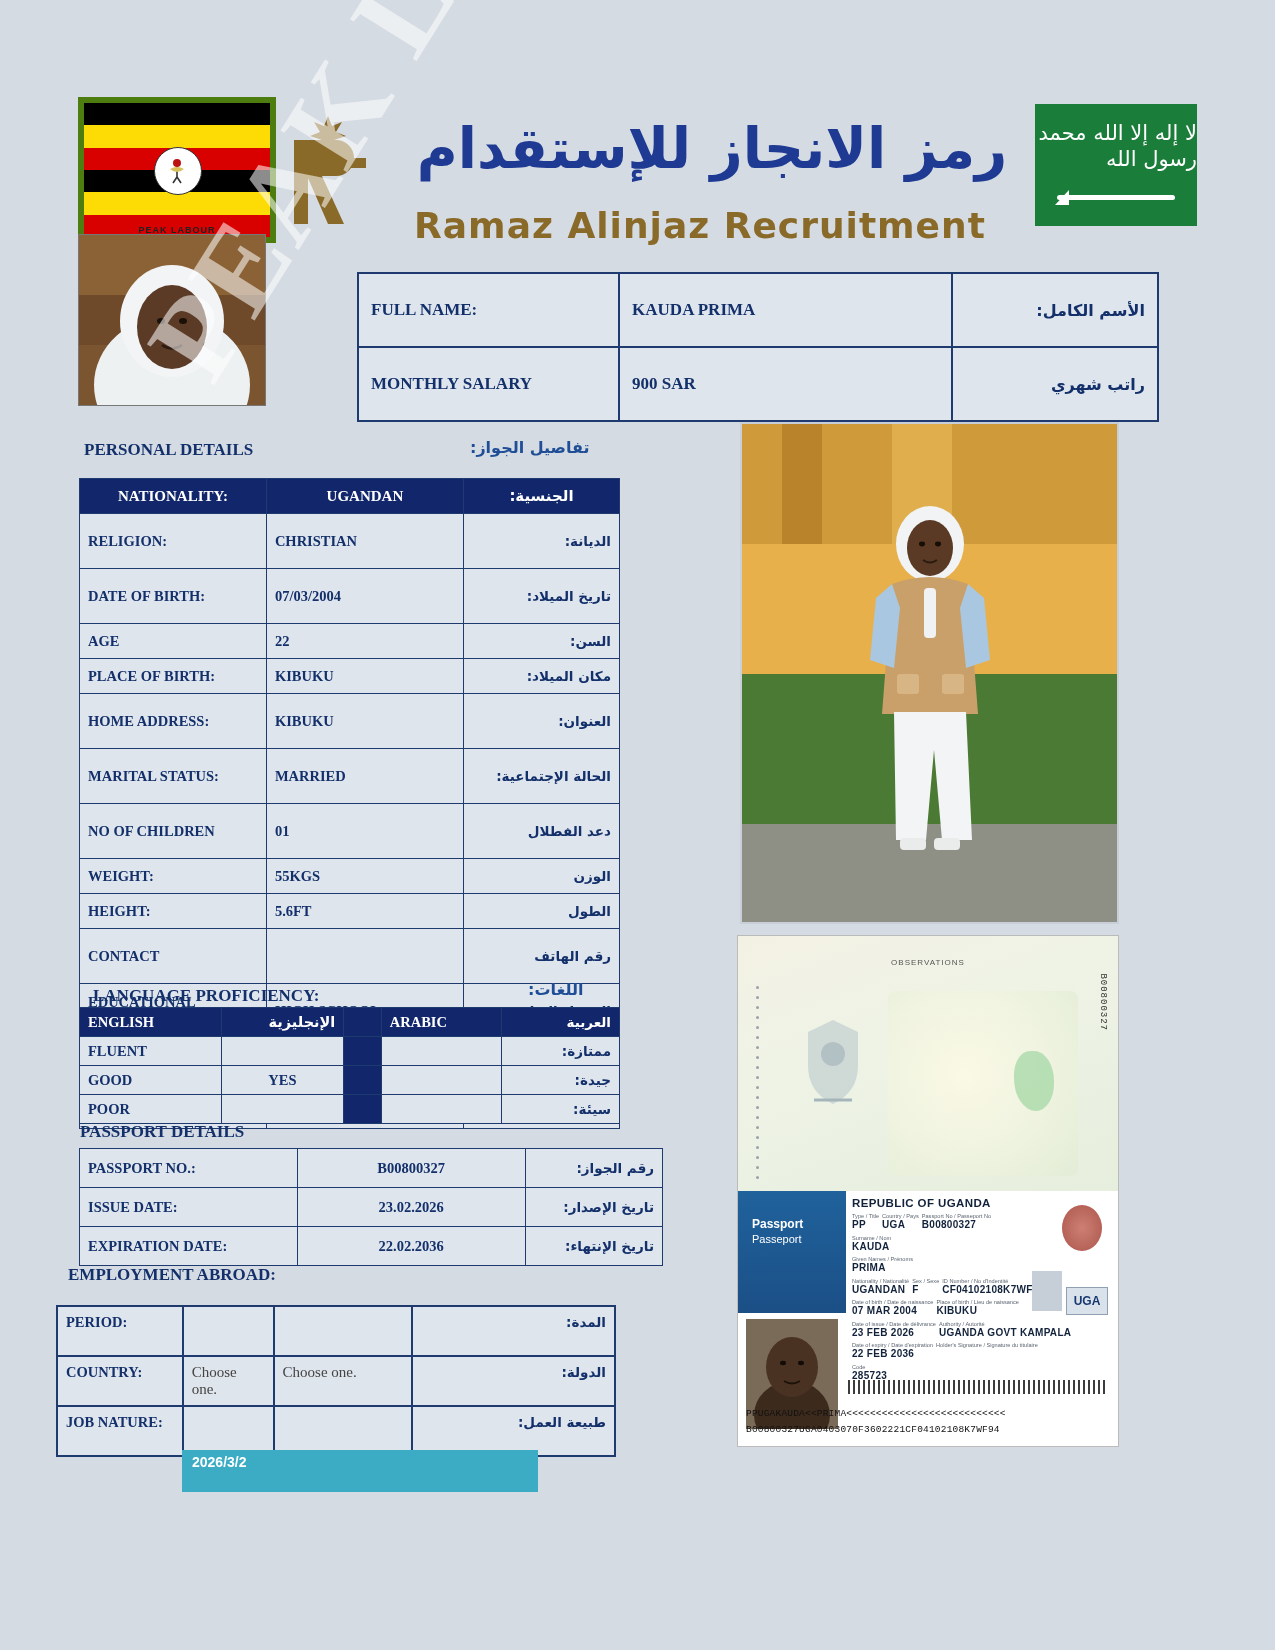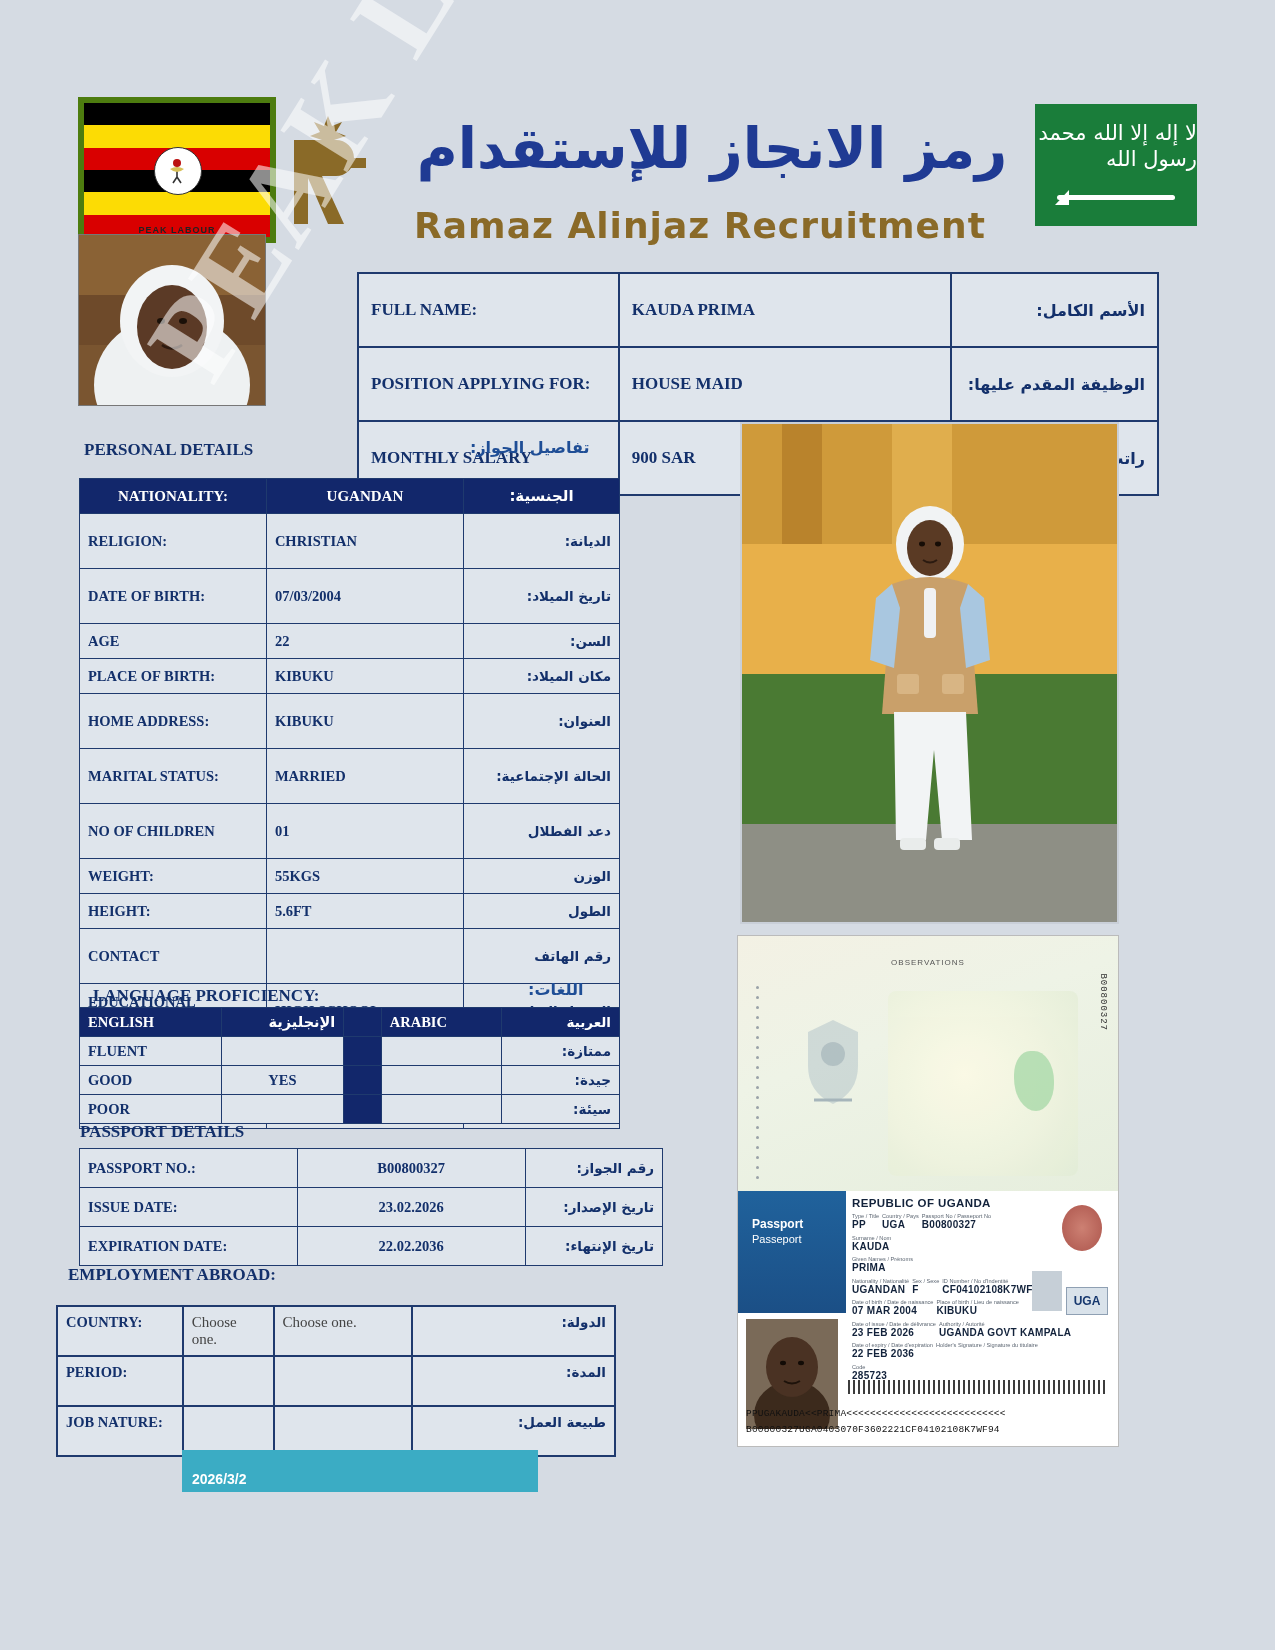--- a/index.html
+++ b/index.html
@@ -313,21 +313,21 @@
   .emp-table td.noborder-r { border-right: none; }
   
   .date-bar {
     position: absolute;
     left: 182px; top: 1450px;
     width: 356px; height: 42px;
     background: #3bacc4;
     color: #fff;
     font-size: 14px;
     font-weight: bold;
-    padding: 21px 10px;
+    padding: 4px 10px;
     box-sizing: border-box;
     font-family: "Liberation Sans", sans-serif;
   }
   
   .full-photo {
     position: absolute;
     left: 740px; top: 422px;
     width: 375px; height: 498px;
     border: 2px solid #c9cfd8;
     overflow: hidden;
@@ -552,25 +552,20 @@
   <div class="company-title-en">Ramaz Alinjaz Recruitment</div>
 
   <table class="top-table">
     <tbody>
         <tr>
       <td class="lbl">FULL NAME:</td>
       <td class="val">KAUDA PRIMA</td>
       <td class="ar">الأسم الكامل:</td>
     </tr>
     <tr>
-      <td class="lbl">POSITION APPLYING FOR:</td>
-      <td class="val">HOUSE MAID</td>
-      <td class="ar">الوظيفة المقدم عليها:</td>
-    </tr>
-    <tr>
       <td class="lbl">MONTHLY SALARY</td>
       <td class="val">900 SAR</td>
       <td class="ar">راتب شهري</td>
     </tr>
   </tbody>
     </table>
 
   <div class="sec-head" style="left:84px; top:440px;">PERSONAL DETAILS</div>
   <div class="sec-head ar" style="left:470px; top:438px;">تفاصيل الجواز:</div>
 
@@ -705,32 +700,32 @@
       <td class="ar">تاريخ الإنتهاء:</td>
     </tr>
   </tbody>
     </table>
 
   <div class="sec-head" style="left:68px; top:1265px;">EMPLOYMENT ABROAD:</div>
 
   <table class="emp-table">
     <tbody>
         <tr>
+      <td class="lbl">PERIOD:</td>
+      <td class="c2"></td>
+      <td class="c3"></td>
+      <td class="c4 noborder-r"></td>
+      <td class="ar">المدة:</td>
+    </tr>
+    <tr>
       <td class="lbl">COUNTRY:</td>
       <td class="c2">Choose one.</td>
       <td class="c3">Choose one.</td>
       <td class="c4 noborder-r"></td>
       <td class="ar">الدولة:</td>
-    </tr>
-    <tr>
-      <td class="lbl">PERIOD:</td>
-      <td class="c2"></td>
-      <td class="c3"></td>
-      <td class="c4 noborder-r"></td>
-      <td class="ar">المدة:</td>
     </tr>
     <tr>
       <td class="lbl">JOB NATURE:</td>
       <td class="c2"></td>
       <td class="c3"></td>
       <td class="c4 noborder-r"></td>
       <td class="ar">طبيعة العمل:</td>
     </tr>
   </tbody>
     </table>

